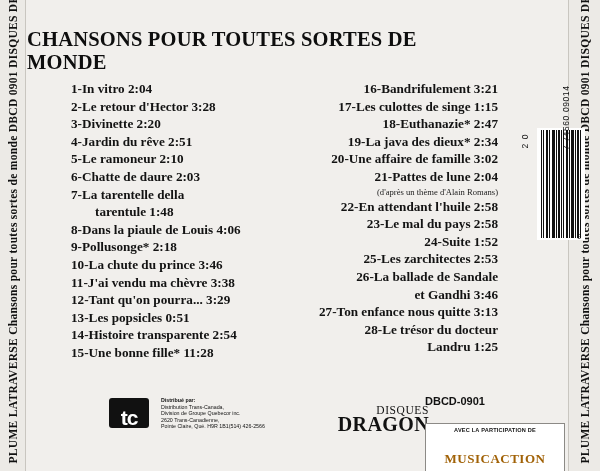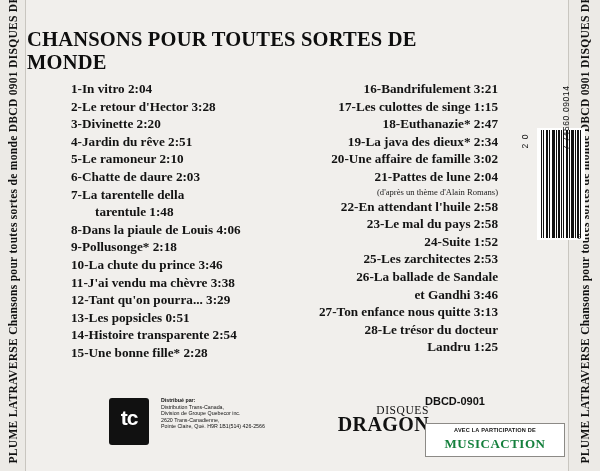--- a/index.html
+++ b/index.html
@@ -121,21 +121,21 @@
     position: absolute;
     left: 82px;
     top: 398px;
     width: 230px;
   }
   .tc-logo {
     position: absolute;
     left: 0;
     top: 0;
     width: 40px;
-    height: 47px;
+    height: 30px;
     background: #111;
     border-radius: 3px;
     color: #fff;
     font-family: "Liberation Sans", sans-serif;
     font-weight: bold;
     font-size: 21px;
     line-height: 40px;
     text-align: center;
     letter-spacing: -1px;
   }
@@ -197,22 +197,22 @@
     font-weight: bold;
     letter-spacing: 0.2px;
     color: #111;
     line-height: 7px;
   }
   .musicaction .ma-name {
     font-family: "Liberation Serif", serif;
     font-size: 13px;
     font-weight: bold;
     letter-spacing: 0.5px;
-    color: #15803d;
-    margin-top: 2px;
+    color: #a16207;
+    margin-top: 17px;
   }
   
   .barcode-wrap {
     position: absolute;
     left: 488px;
     top: 128px;
     width: 72px;
     height: 124px;
   }
   .barcode {
@@ -303,21 +303,21 @@
           <span>7-La tarentelle della</span>
           <span class="cont">tarentule 1:48</span>
         </div>
         <div class="track"><span>8-Dans la piaule de Louis 4:06</span></div>
         <div class="track"><span>9-Pollusonge*  2:18</span></div>
         <div class="track"><span>10-La chute du prince  3:46</span></div>
         <div class="track"><span>11-J'ai vendu ma chèvre  3:38</span></div>
         <div class="track"><span>12-Tant qu'on pourra...   3:29</span></div>
         <div class="track"><span>13-Les popsicles  0:51</span></div>
         <div class="track"><span>14-Histoire transparente  2:54</span></div>
-        <div class="track"><span>15-Une bonne fille*  2:28</span></div>
+        <div class="track"><span>15-Une bonne fille*  11:28</span></div>
       </div>
 
       <div class="col col-right">
         <div class="track"><span>16-Bandrifulement  3:21</span></div>
         <div class="track"><span>17-Les culottes de singe  1:15</span></div>
         <div class="track"><span>18-Euthanazie*  2:47</span></div>
         <div class="track"><span>19-La java des dieux*  2:34</span></div>
         <div class="track"><span>20-Une affaire de famille  3:02</span></div>
         <div class="track">
           <span>21-Pattes de lune  2:04</span>

